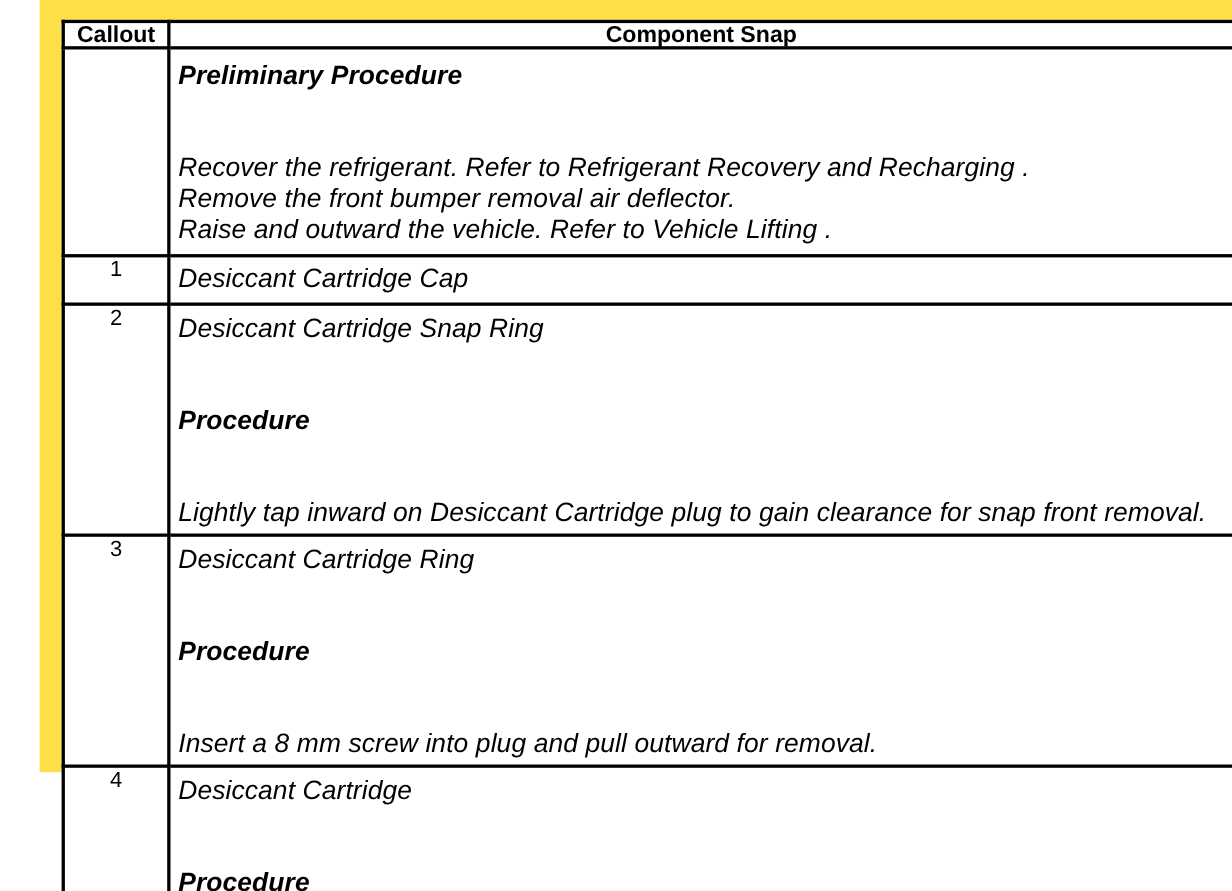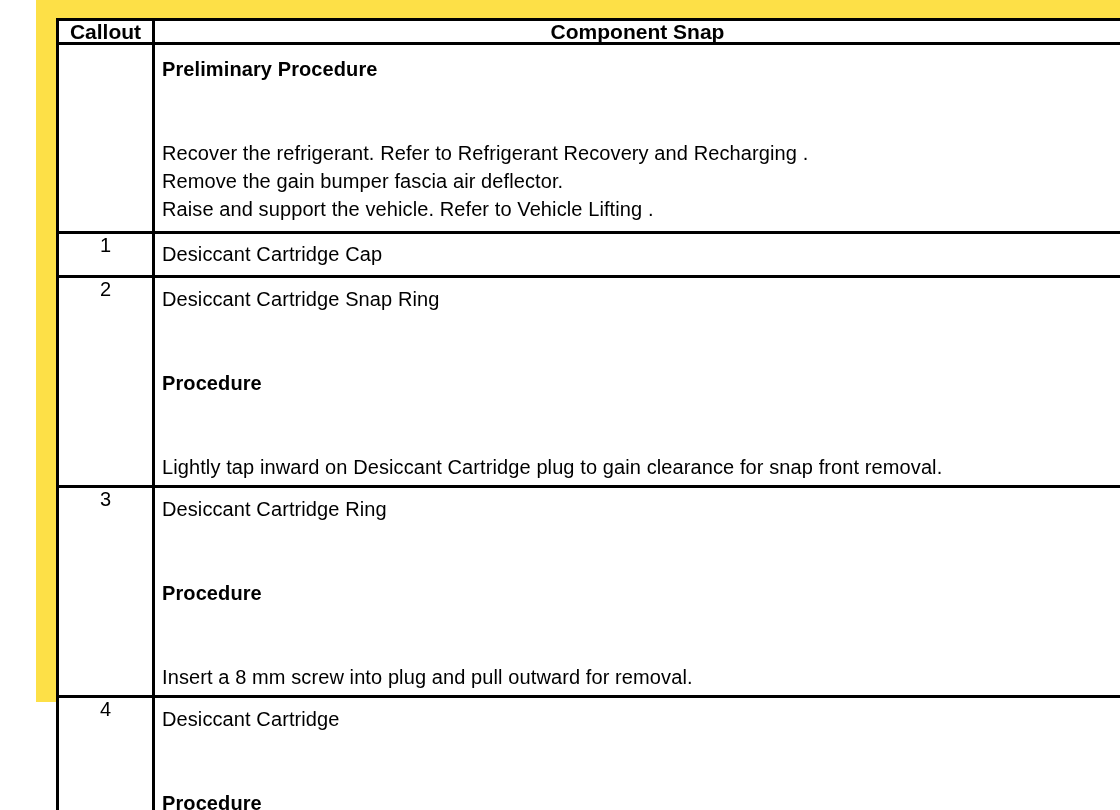--- a/index.html
+++ b/index.html
@@ -72,23 +72,24 @@
   
   td.name-cell {
     font-size: 20px;
     line-height: 1.0;
     padding: 8px 6px 9px 7px;
   }
 
   .line {
     display: block;
     white-space: pre;
-    font-size: 20px;
+    font-size: 24px;
     line-height: 28px;
     letter-spacing: 0.1px;
+    font-style: italic;
   }
   .line.bold { font-weight: bold; }
   .line.gap2 { height: 56px; }
 
   
   td.name-cell.single { padding: 6px 6px 7px 7px; }
 
   td.name-cell.block  { padding: 7px 6px 4px 7px; }
 
   
@@ -113,22 +114,22 @@
     </thead>
 
     <tbody>
 
       <tr class="prelim-row">
         <td class="callout-cell blank"></td>
         <td class="name-cell prelim">
           <span class="line bold">Preliminary Procedure</span>
           <span class="line gap2"></span>
           <span class="line">Recover the refrigerant. Refer to Refrigerant Recovery and Recharging .</span>
-          <span class="line">Remove the gain bumper fascia air deflector.</span>
-          <span class="line">Raise and support the vehicle. Refer to Vehicle Lifting .</span>
+          <span class="line">Remove the front bumper removal air deflector.</span>
+          <span class="line">Raise and outward the vehicle. Refer to Vehicle Lifting .</span>
         </td>
       </tr>
 
       <tr>
         <td class="callout-cell">1</td>
         <td class="name-cell single">
           <span class="line">Desiccant Cartridge Cap</span>
         </td>
       </tr>
 

